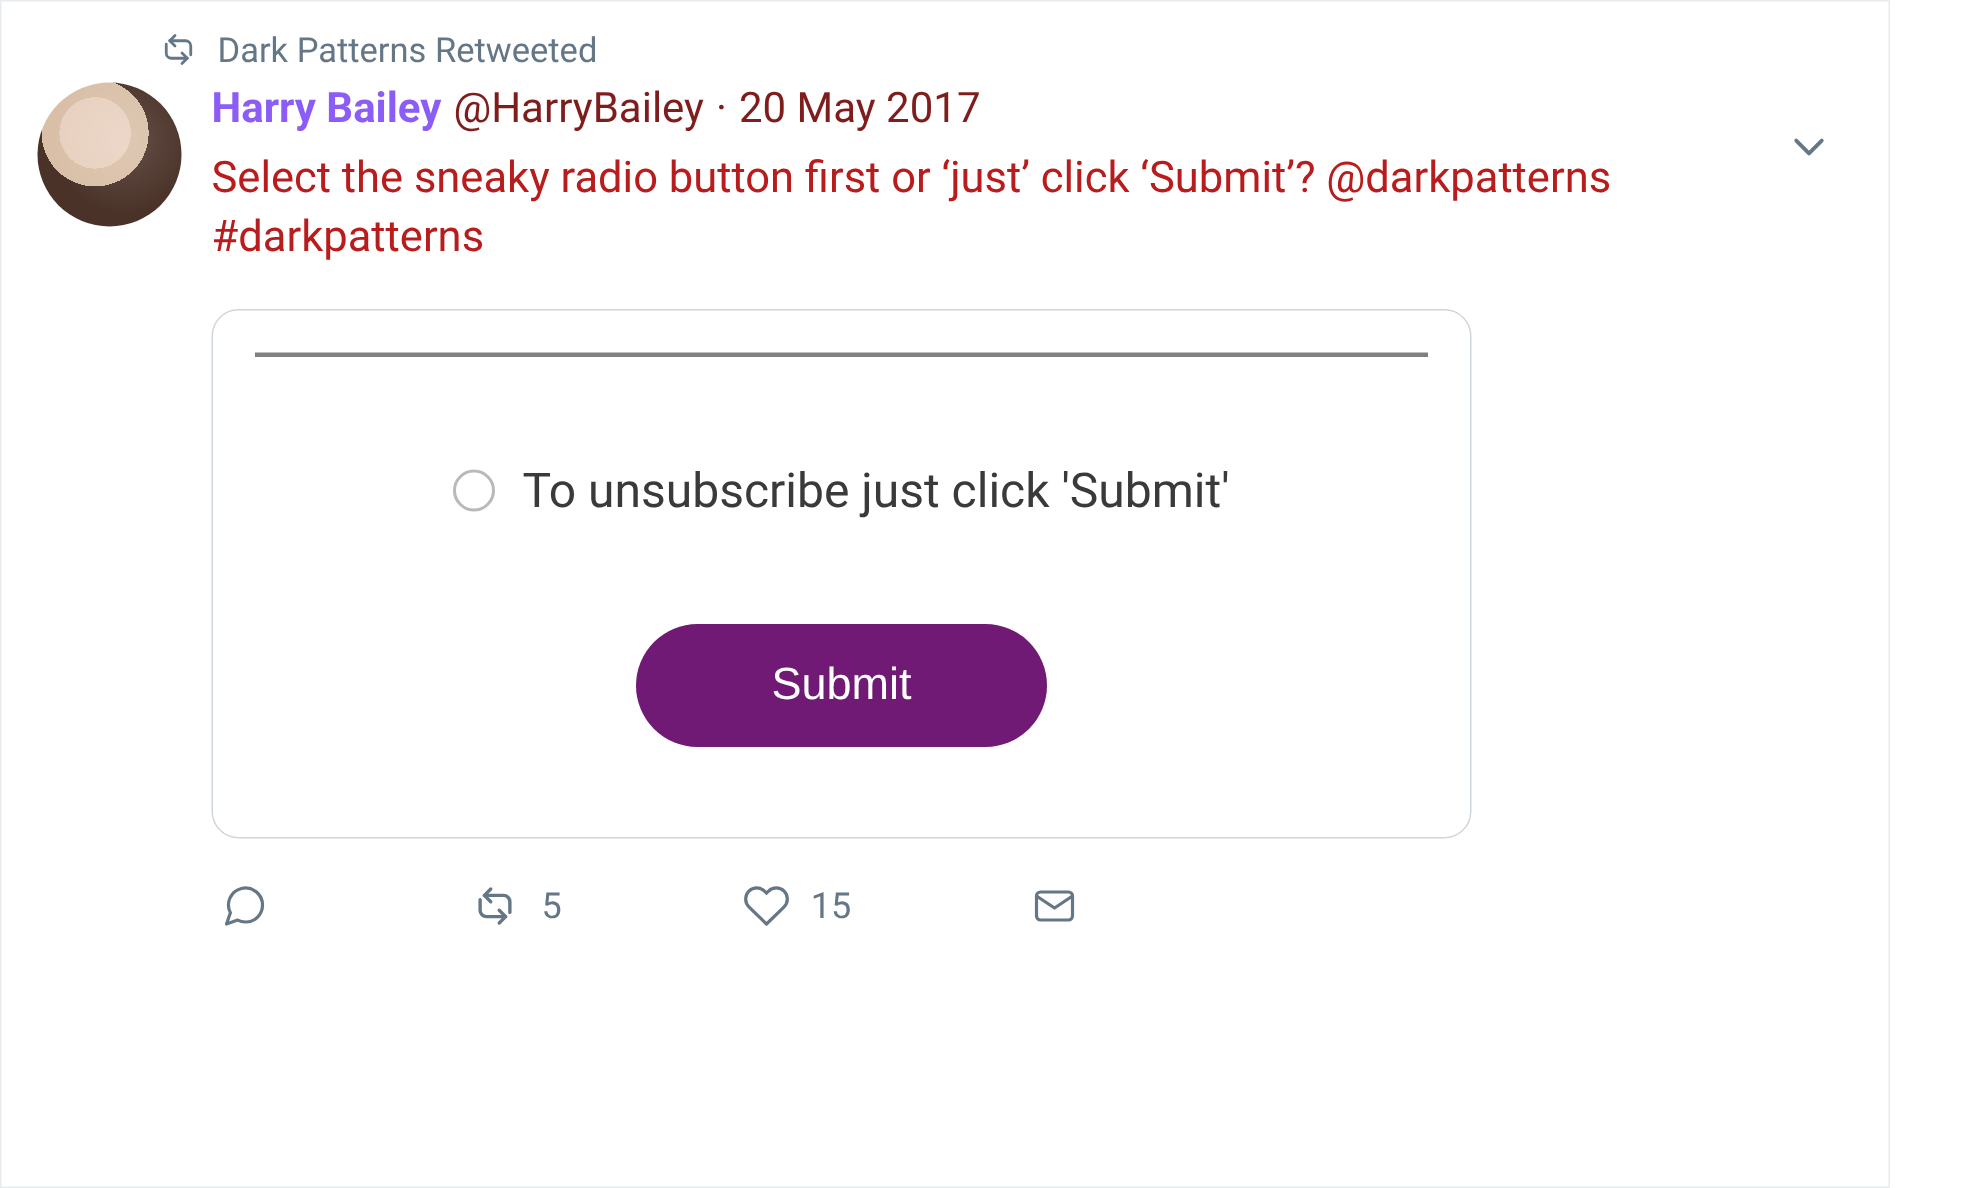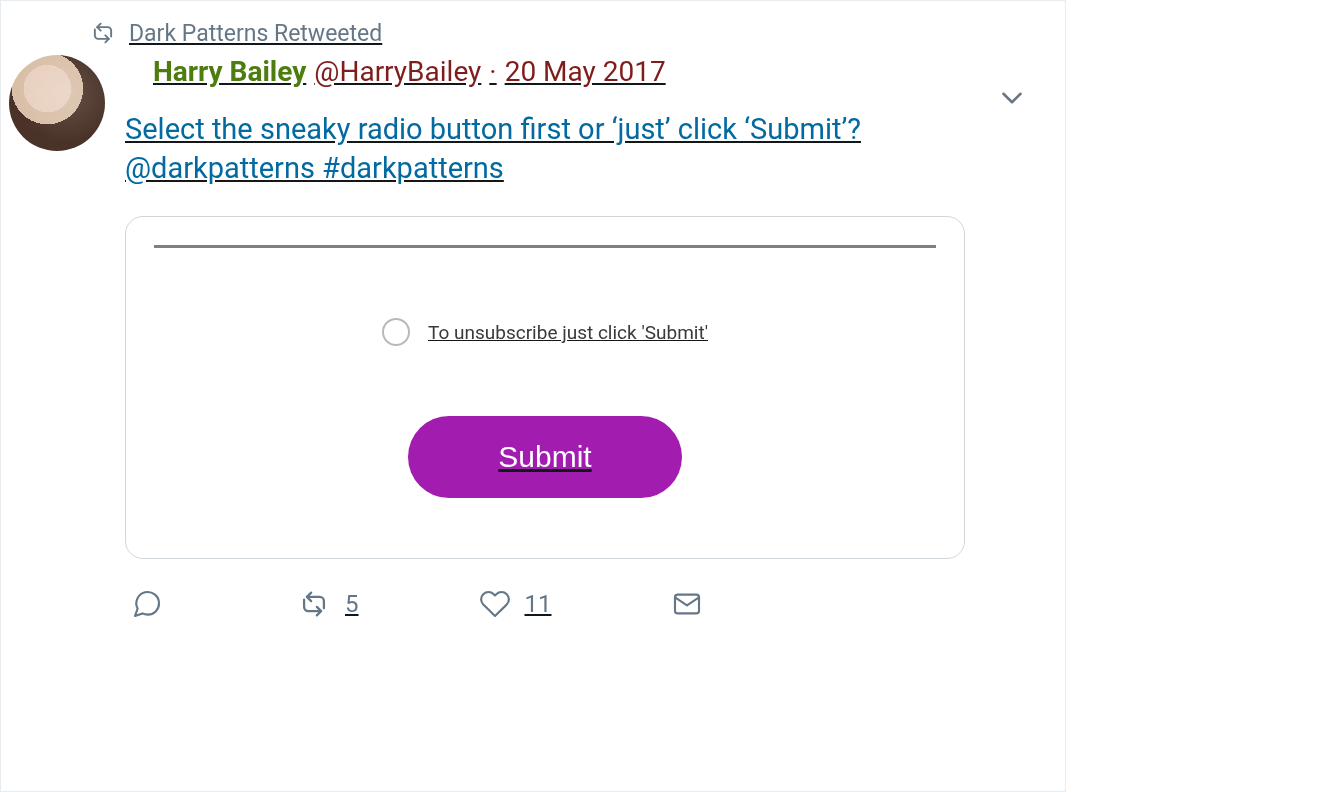--- a/index.html
+++ b/index.html
@@ -2,26 +2,25 @@
 <html><head>
   <meta charset="utf-8">
   <style>
     * { box-sizing: border-box; margin: 0; padding: 0; }
     body {
       font-family: -apple-system, BlinkMacSystemFont, "Segoe UI", Roboto, Helvetica, Arial, sans-serif;
       background: #fff;
       color: #14171a;
     }
     .tweet-card {
-      width: 1066px;
+      width: 1260px;
       min-height: 792px;
       border: 1px solid #e6ecf0;
-      padding: 18px 24px 20px 8px;
+      padding: 18px 24px 20px 24px;
       position: relative;
-      text-decoration: underline;
     }
     .retweet-row {
       display: flex;
       align-items: center;
       gap: 12px;
       color: #657786;
       font-size: 23px;
       margin-left: 80px;
       margin-bottom: 8px;
     }
@@ -57,31 +56,30 @@
     .header-line {
       display: flex;
       align-items: baseline;
       gap: 8px;
       font-size: 28px;
       color: #657786;
       flex-wrap: wrap;
     }
     .display-name {
       font-weight: 700;
-      color: #4d7c0f;
-      margin-left: 28px;
+      color: #8b5cf6;
     }
     .handle, .dot, .timestamp {
       color: #7f1d1d;
     }
     .tweet-text {
-      margin-top: 22px;
+      margin-top: 12px;
       font-size: 29px;
       line-height: 1.35;
-      color: #0369a1;
+      color: #b91c1c;
       max-width: 1060px;
     }
     .chevron {
       position: absolute;
       top: 80px;
       right: 36px;
       color: #657786;
     }
     .embedded {
       margin-top: 28px;
@@ -105,29 +103,29 @@
     }
     .radio-circle{
       width: 28px;
       height: 28px;
       border: 2px solid #b9b9b9;
       border-radius: 50%;
       background:#fff;
       flex-shrink:0;
     }
     .radio-label{
-      font-size: 19px;
+      font-size: 32px;
       color: #3a3a3a;
     }
     .submit-wrap{
       display:flex;
       justify-content:center;
     }
     .submit-btn{
-      background:#a21caf;
+      background:#701a75;
       color:#fff;
       border:none;
       border-radius: 48px;
       padding: 24px 90px;
       font-size: 30px;
       font-weight: 400;
       cursor: pointer;
     }
     .actions{
       display:flex;
@@ -213,21 +211,21 @@
             </svg>
           </span>
           <span class="count">5</span>
         </div>
         <div class="action">
           <span class="icon">
             <svg width="32" height="32" viewBox="0 0 24 24" fill="none" stroke="#657786" stroke-width="1.6" stroke-linecap="round" stroke-linejoin="round">
               <path d="M20.8 4.6a5.5 5.5 0 0 0-7.8 0L12 5.6l-1-1a5.5 5.5 0 0 0-7.8 7.8l1 1L12 21l7.8-7.6 1-1a5.5 5.5 0 0 0 0-7.8z"></path>
             </svg>
           </span>
-          <span class="count">11</span>
+          <span class="count">15</span>
         </div>
         <div class="action">
           <span class="icon">
             <svg width="32" height="32" viewBox="0 0 24 24" fill="none" stroke="#657786" stroke-width="1.6" stroke-linecap="round" stroke-linejoin="round">
               <rect x="3" y="5" width="18" height="14" rx="2"></rect>
               <polyline points="3 7 12 13 21 7"></polyline>
             </svg>
           </span>
         </div>
       </div>

